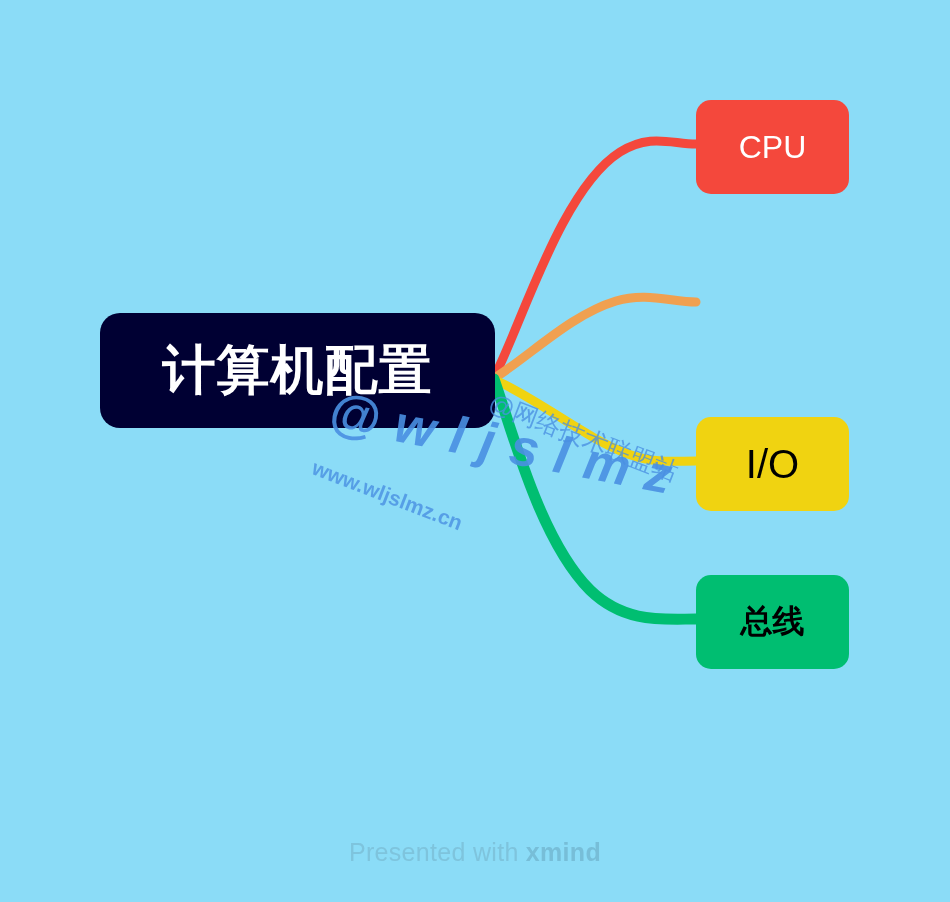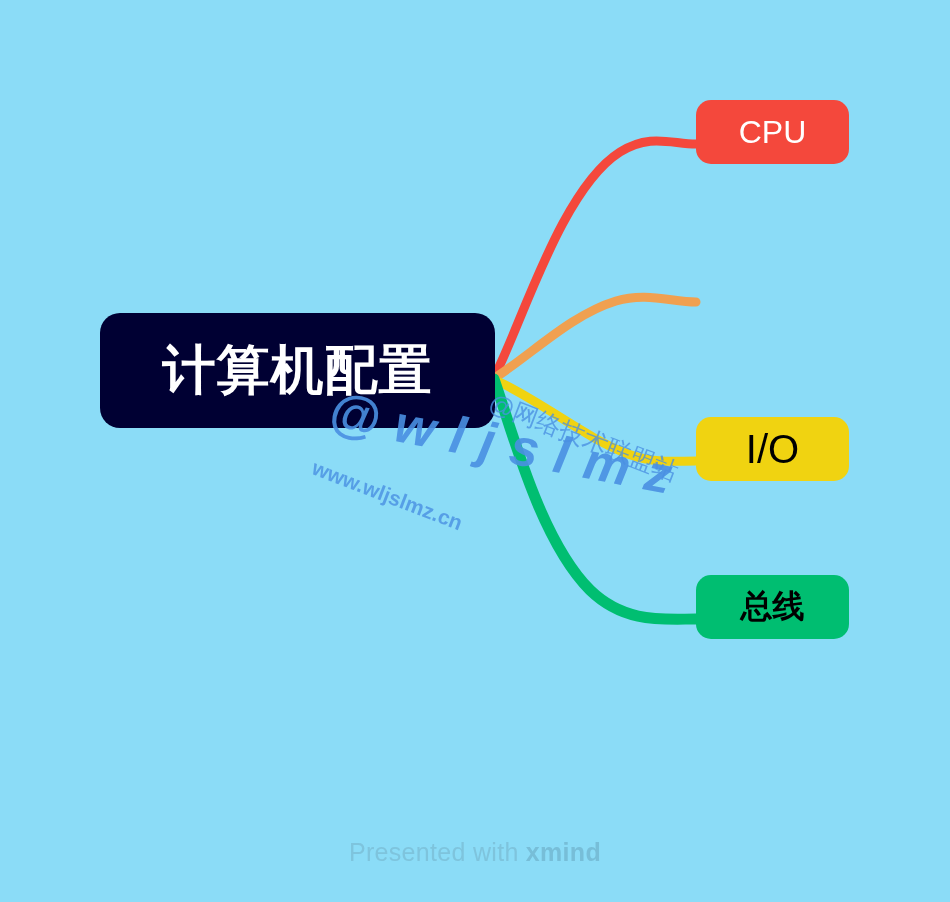--- a/index.html
+++ b/index.html
@@ -52,21 +52,21 @@
     border-radius: 20px;
     color: #ffffff;
     font-size: 53px;
     font-weight: bold;
     letter-spacing: 1px;
   }
 
   .branch-node {
     left: 696px;
     width: 153px;
-    height: 64px;
+    height: 94px;
     font-size: 32px;
     font-weight: bold;
     border-radius: 15px;
   }
 
   #node-cpu    { top: 100px; background: #f4483c; color: #ffffff; }
   #node-memory { top: 258px; background: #f0a050; color: #000000; }
   #node-io     { top: 417px; background: #f0d311; color: #000000; font-weight: 500; }
   #node-bus    { top: 575px; background: #00be71; color: #000000; }
 

